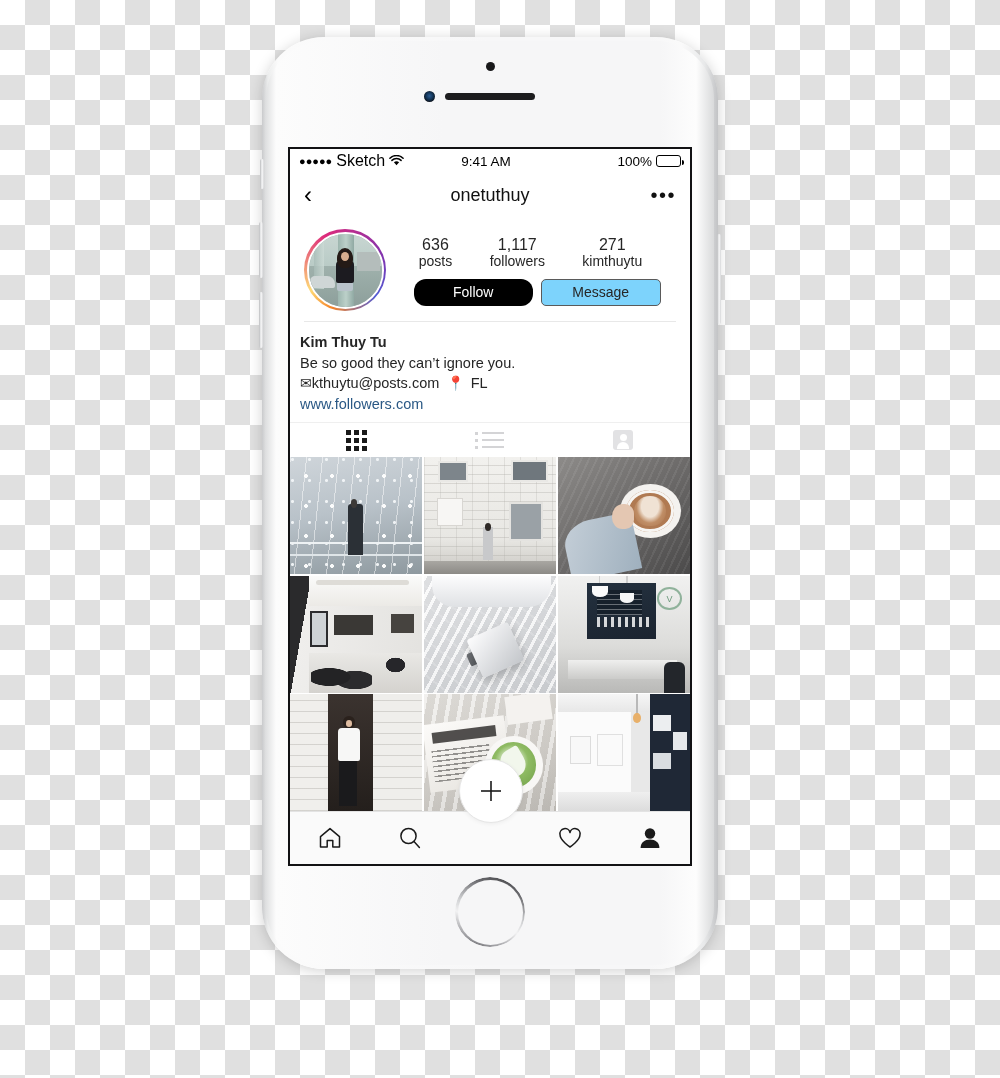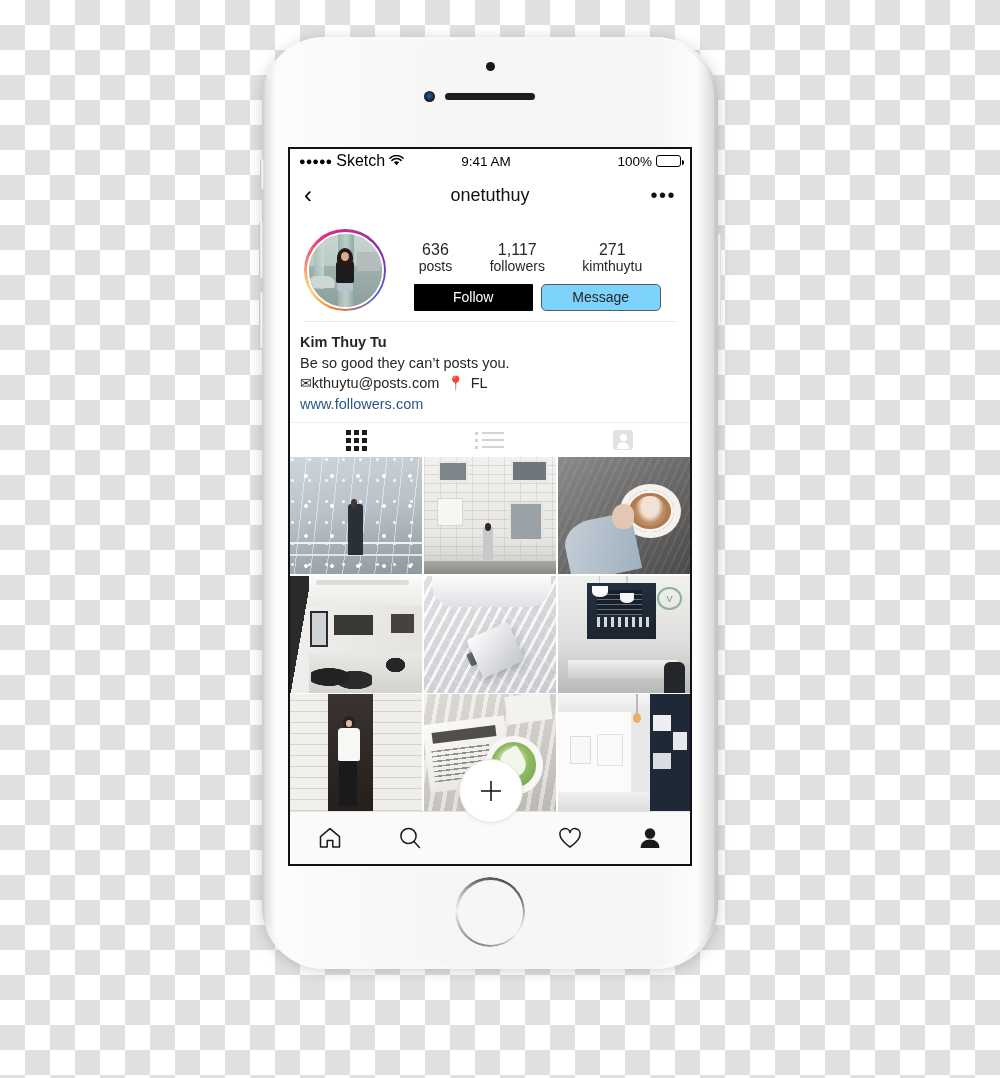--- a/index.html
+++ b/index.html
@@ -175,21 +175,21 @@
     margin-left: auto; font-size: 20px; letter-spacing: 1.5px;
     color: #111; line-height: 0.6; cursor: pointer;
   }
 
   
   #profile-header {
     flex: 0 0 auto;
     display: flex;
     padding: 11px 29px 6px 14px;
     gap: 14px;
-    align-items: flex-end;
+    align-items: center;
   }
   #avatar-ring {
     width: 82px; height: 82px;
     border-radius: 50%;
     padding: 2.5px;
     box-sizing: border-box;
     background: conic-gradient(from 200deg,
       #f58529 0deg, #feda77 40deg, #dd2a7b 130deg,
       #8134af 230deg, #515bd4 290deg, #f58529 360deg);
     flex: 0 0 auto;
@@ -232,21 +232,21 @@
     display: flex; justify-content: space-around; text-align: center;
     margin-bottom: 9px;
   }
   .stat { line-height: 1.12; }
   .stat-num { font-size: 16px; color: #262626; }
   .stat-label { font-size: 14px; color: #262626; }
   #action-row { display: flex; gap: 8px; }
   #follow-btn {
     flex: 1 1 0;
     background: #000; color: #fff;
-    border-radius: 1px;
+    border-radius: 12px;
     font-size: 14px;
     text-align: center;
     padding: 5px 0 6px;
     cursor: pointer;
     margin-left: 14px;
   }
   #message-btn {
     flex: 1 1 0;
     background: #7dd3fc; color: #262626;
     border: 1px solid #5a5a5a;
@@ -604,21 +604,21 @@
           <div id="follow-btn">Follow</div>
           <div id="message-btn">Message</div>
         </div>
       </div>
     </div>
 
     <div id="divider"></div>
 
     <div id="bio">
       <div id="bio-name">Kim Thuy Tu</div>
-      <div>Be so good they can’t posts you.</div>
+      <div>Be so good they can’t ignore you.</div>
       <div id="bio-contact">
         <span class="emoji">✉</span>
         <span>kthuytu@posts.com</span>
         <span class="emoji" id="bio-pin">📍</span>
         <span>FL</span>
       </div>
       <div id="bio-link">www.followers.com</div>
     </div>
 
     <div id="tab-strip">

